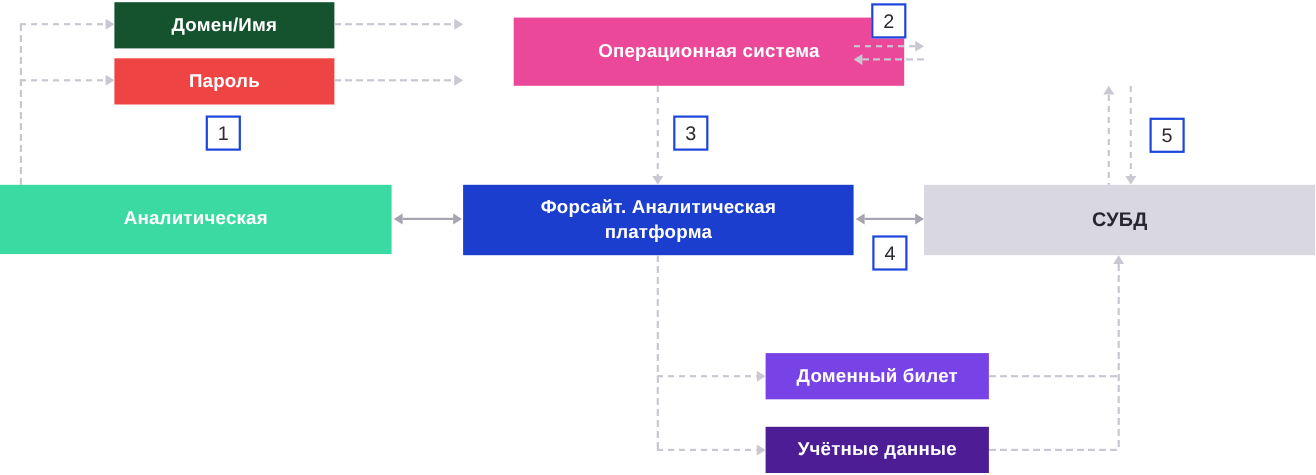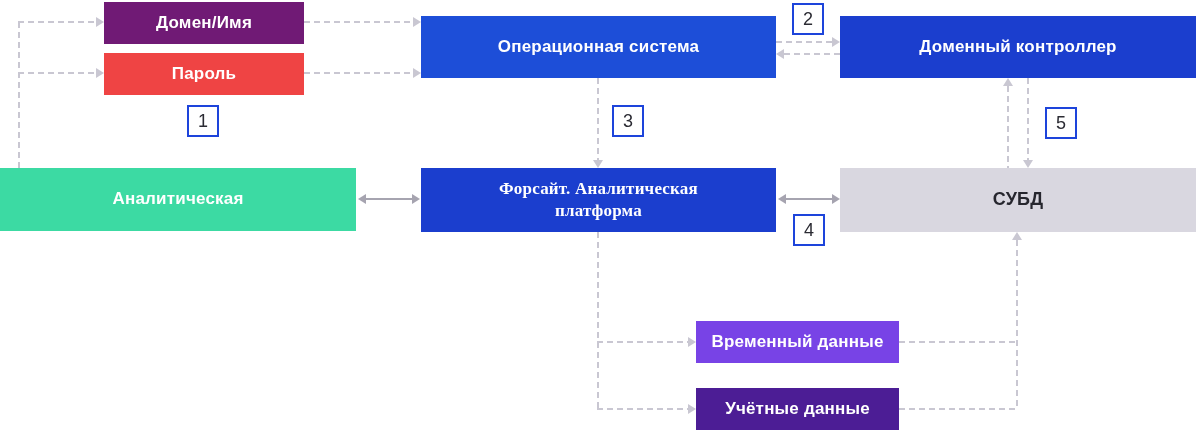--- a/index.html
+++ b/index.html
@@ -27,21 +27,21 @@
     font-weight: 600;
     letter-spacing: 0.2px;
     line-height: 1.3;
     padding: 0 10px;
   }
   .node .lbl { display: inline-block; }
   .node-domain-name { left: 104px; top: 2px;   width: 200px; height: 42px; }
   .node-password    { left: 104px; top: 53px;  width: 200px; height: 42px; }
   .node-user        { left: 0;     top: 168px; width: 356px; height: 63px; }
   .node-os          { left: 421px; top: 16px;  width: 355px; height: 62px; }
-  .node-platform    { left: 421px; top: 168px; width: 355px; height: 64px; font-family: Liberation Serif, serif; }
+  .node-platform    { left: 421px; top: 168px; width: 355px; height: 64px; }
   .node-platform .lbl { max-width: 250px; }
   .node-dc          { left: 840px; top: 16px;  width: 356px; height: 62px; }
   .node-dbms        { left: 840px; top: 168px; width: 356px; height: 64px; font-size: 18px; }
   .node-ticket      { left: 696px; top: 321px; width: 203px; height: 42px; }
   .node-creds       { left: 696px; top: 388px; width: 203px; height: 42px; }
   
   .step {
     position: absolute;
     width: 32px;
     height: 32px;
@@ -87,50 +87,47 @@
   .ah.u { border-left: 5px solid transparent; border-right: 5px solid transparent; border-bottom: 8px solid var(--line, #c9c7d2); }
   .ah.d { border-left: 5px solid transparent; border-right: 5px solid transparent; border-top: 8px solid var(--line, #c9c7d2); }
   .ah.sr { border-left-color: var(--solid, #a6a4b0); }
   .ah.sl { border-right-color: var(--solid, #a6a4b0); }
 </style>
 </head>
 <body>
 
 <div class="canvas" style="--line: #C9C7D2; --solid: #A6A4B0; --step-border: #1D44DB; --step-bg: #FFFFFF; --step-text: #2B2B33; background-color: rgb(255, 255, 255);">
 
-  <div class="node node-domain-name" style="background-color: #701a75; color: rgb(255, 255, 255);">
+  <div class="node node-domain-name" style="background-color: #14532d; color: rgb(255, 255, 255);">
     <span class="lbl">Домен/Имя</span>
   </div>
 
   <div class="node node-password" style="background-color: #ef4444; color: rgb(255, 255, 255);">
     <span class="lbl">Пароль</span>
   </div>
 
   <div class="node node-user" style="background-color: rgb(60, 218, 163); color: rgb(255, 255, 255);">
     <span class="lbl">Аналитическая</span>
   </div>
 
-  <div class="node node-os" style="background-color: #1d4ed8; color: rgb(255, 255, 255);">
+  <div class="node node-os" style="background-color: #ec4899; color: rgb(255, 255, 255); margin-left: 46px;">
     <span class="lbl">Операционная система</span>
   </div>
 
   <div class="node node-platform" style="background-color: rgb(27, 62, 206); color: rgb(255, 255, 255);">
     <span class="lbl">Форсайт. Аналитическая платформа</span>
   </div>
 
-  <div class="node node-dc" style="background-color: rgb(27, 62, 206); color: rgb(255, 255, 255);">
-    <span class="lbl">Доменный контроллер</span>
-  </div>
 
   <div class="node node-dbms" style="background-color: rgb(217, 215, 224); color: rgb(38, 38, 46); text-align: center;">
     <span class="lbl">СУБД</span>
   </div>
 
   <div class="node node-ticket" style="background-color: rgb(120, 67, 230); color: rgb(255, 255, 255);">
-    <span class="lbl">Временный данные</span>
+    <span class="lbl">Доменный билет</span>
   </div>
 
   <div class="node node-creds" style="background-color: #4c1d95; color: rgb(255, 255, 255);">
     <span class="lbl">Учётные данные</span>
   </div>
 
   <div class="step step-1">1</div>
   <div class="step step-2">2</div>
   <div class="step step-3">3</div>
   <div class="step step-4">4</div>

